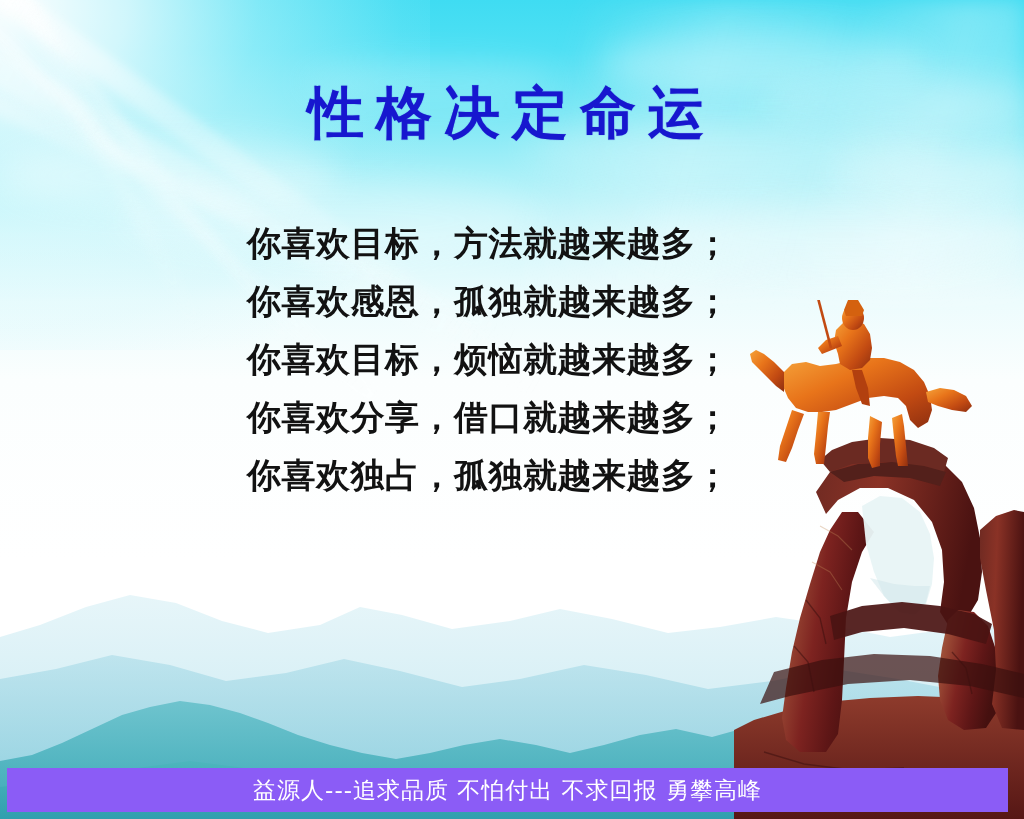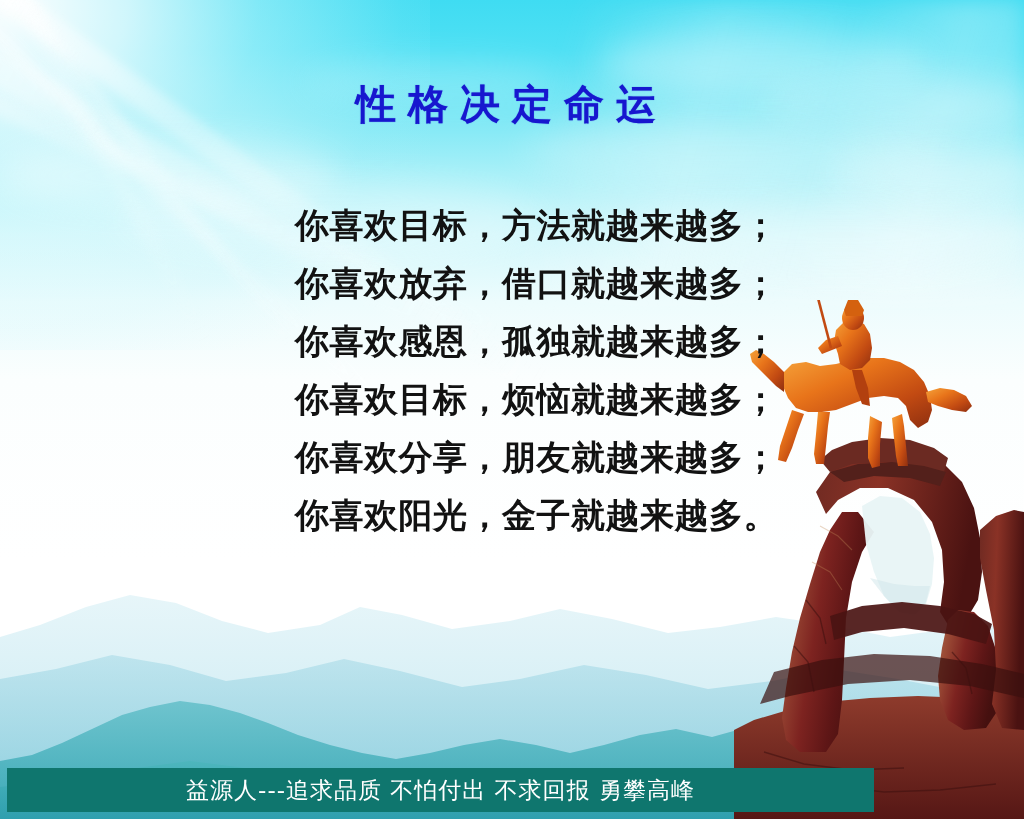--- a/index.html
+++ b/index.html
@@ -96,46 +96,46 @@
     position:absolute; right:0; top:300px; width:290px; height:519px;
   }
   .rock-group svg { display:block; width:290px; height:519px; }
 
   
   .title {
     position:absolute; left:0; top:84px; width:1024px;
     text-align:center;
     font-family:"DejaVu Serif","Liberation Serif", serif;
     font-weight:bold;
-    font-size:40px;
+    font-size:56px;
     line-height:1;
     letter-spacing:12px;
     color:#1717cf;
     text-shadow:0 0 1px rgba(20,20,200,.6);
     white-space:nowrap;
   }
 
   
   .verses {
-    position:absolute; left:247px; top:196px; width:560px;margin-left:48px;
+    position:absolute; left:247px; top:214px; width:560px;
   }
   .verse-line {
     font-family:"DejaVu Sans","Liberation Sans", sans-serif;
     font-weight:bold;
     font-size:34px;
     line-height:58px;
     color:#121212;
     letter-spacing:0.5px;
     white-space:nowrap;
   }
 
   
   .footer-bar {
-    position:absolute; left:7px; top:768px; width:867px; height:44px;
-    background:#0f766e;
+    position:absolute; left:7px; top:768px; width:1001px; height:44px;
+    background:#8b5cf6;
     display:flex; align-items:center; justify-content:center;
   }
   .footer-text {
     font-family:"DejaVu Sans","Liberation Sans", sans-serif;
     font-size:23px;
     font-weight:normal;
     color:#ffffff;
     letter-spacing:1px;
     white-space:nowrap;
   }
@@ -279,24 +279,23 @@
         <path d="M78,262 L96,272 L108,290"></path>
         <path d="M86,226 L104,236 L118,250"></path>
       </g>
     </svg>
   </div>
 
   <div class="title">性格决定命运</div>
 
   <div class="verses">
     <div class="verse-line">你喜欢目标，方法就越来越多；</div>
-    <div class="verse-line">你喜欢放弃，借口就越来越多；</div>
     <div class="verse-line">你喜欢感恩，孤独就越来越多；</div>
     <div class="verse-line">你喜欢目标，烦恼就越来越多；</div>
-    <div class="verse-line">你喜欢分享，朋友就越来越多；</div>
-    <div class="verse-line">你喜欢阳光，金子就越来越多。</div>
+    <div class="verse-line">你喜欢分享，借口就越来越多；</div>
+    <div class="verse-line">你喜欢独占，孤独就越来越多；</div>
   </div>
 
   <div class="footer-bar">
     <span class="footer-text">益源人---追求品质 不怕付出 不求回报 勇攀高峰</span>
   </div>
 
 </div>
 
 </body></html>

